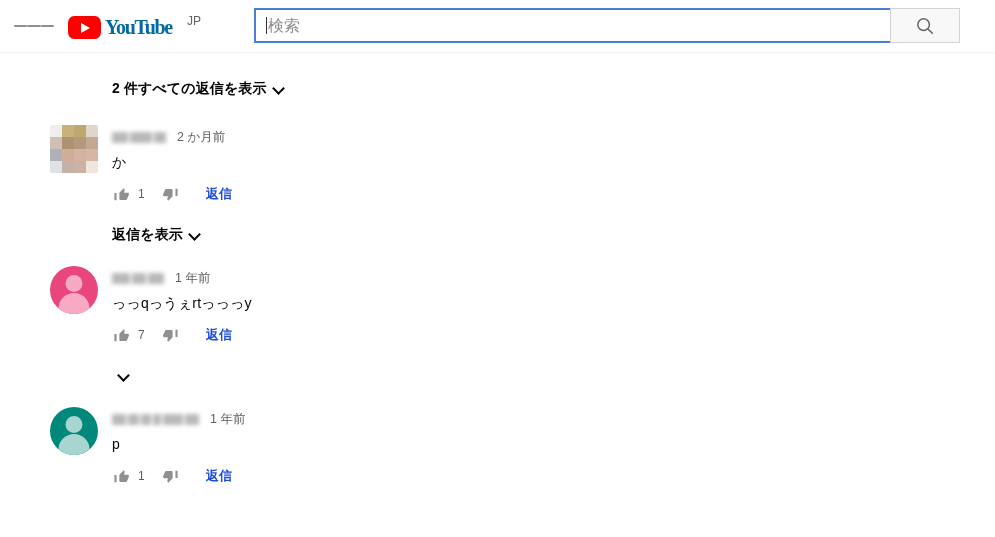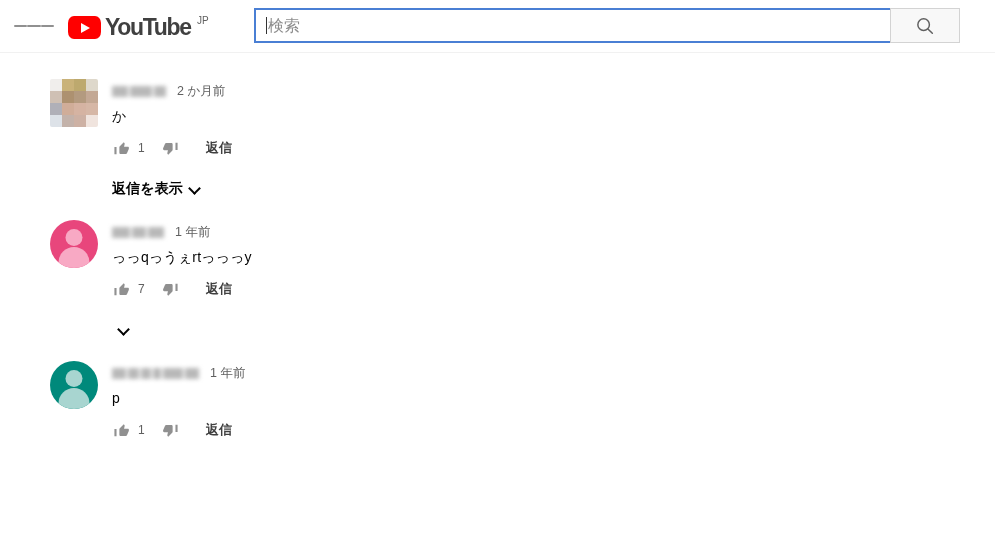--- a/index.html
+++ b/index.html
@@ -66,32 +66,32 @@
     content: "";
     position: absolute;
     left: 13px;
     top: 50%;
     transform: translateY(-50%);
     border-style: solid;
     border-width: 5.6px 0 5.6px 9.2px;
     border-color: transparent transparent transparent #ffffff;
   }
   .yt-word {
-    font-size: 23px;
+    font-size: 20px;
     font-weight: bold;
     letter-spacing: -1.3px;
     line-height: 24px;
-    color: #404040;
-    font-family: Liberation Sans, sans-serif;
+    color: #0369a1;
+    font-family: Liberation Serif, serif;
   }
   .yt-cc {
-    font-size: 10px;
+    font-size: 12px;
     color: #606060;
     line-height: 10px;
-    margin-left: 6px;
+    margin-left: 15px;
     margin-top: 1px;
     letter-spacing: 0;
     text-align: right;
   }
 
   .search-area {
     display: flex;
     align-items: center;
     position: absolute;
     left: 254px;
@@ -267,21 +267,21 @@
   .like-count {
     font-size: 12px;
     color: #606060;
     margin-left: 8px;
     margin-right: 17px;
     line-height: 18px;
   }
   .reply-btn {
     font-size: 13px;
     font-weight: bold;
-    color: #404040;
+    color: #1d4ed8;
     margin-left: 26px;
     cursor: pointer;
     line-height: 18px;
     letter-spacing: 0.2px;
   }
 </style>
 </head>
 <body>
 
 <div class="masthead">
@@ -307,20 +307,24 @@
       <svg width="22" height="22" viewBox="0 0 24 24">
         <circle cx="10.5" cy="10.5" r="6.3" fill="none" stroke="#606060" stroke-width="1.6"></circle>
         <line x1="15.2" y1="15.2" x2="20" y2="20" stroke="#606060" stroke-width="1.6" stroke-linecap="round"></line>
       </svg>
     </div>
   </div>
 </div>
 
 <div class="comments">
 
+  <div class="show-replies" style="margin-top:24px;">
+    <span class="sr-text">2 件すべての返信を表示</span>
+    <span class="chevron"></span>
+  </div>
 
   <div class="comment" style="margin-top:26px;">
     <div class="avatar mosaic">
       <i style="background:#f0eeec"></i>
         <i style="background:#c9b279"></i>
         <i style="background:#bda96e"></i>
         <i style="background:#ded8cb"></i>
       <i style="background:#cfc0b4"></i>
         <i style="background:#ad9170"></i>
         <i style="background:#b39a7f"></i>

